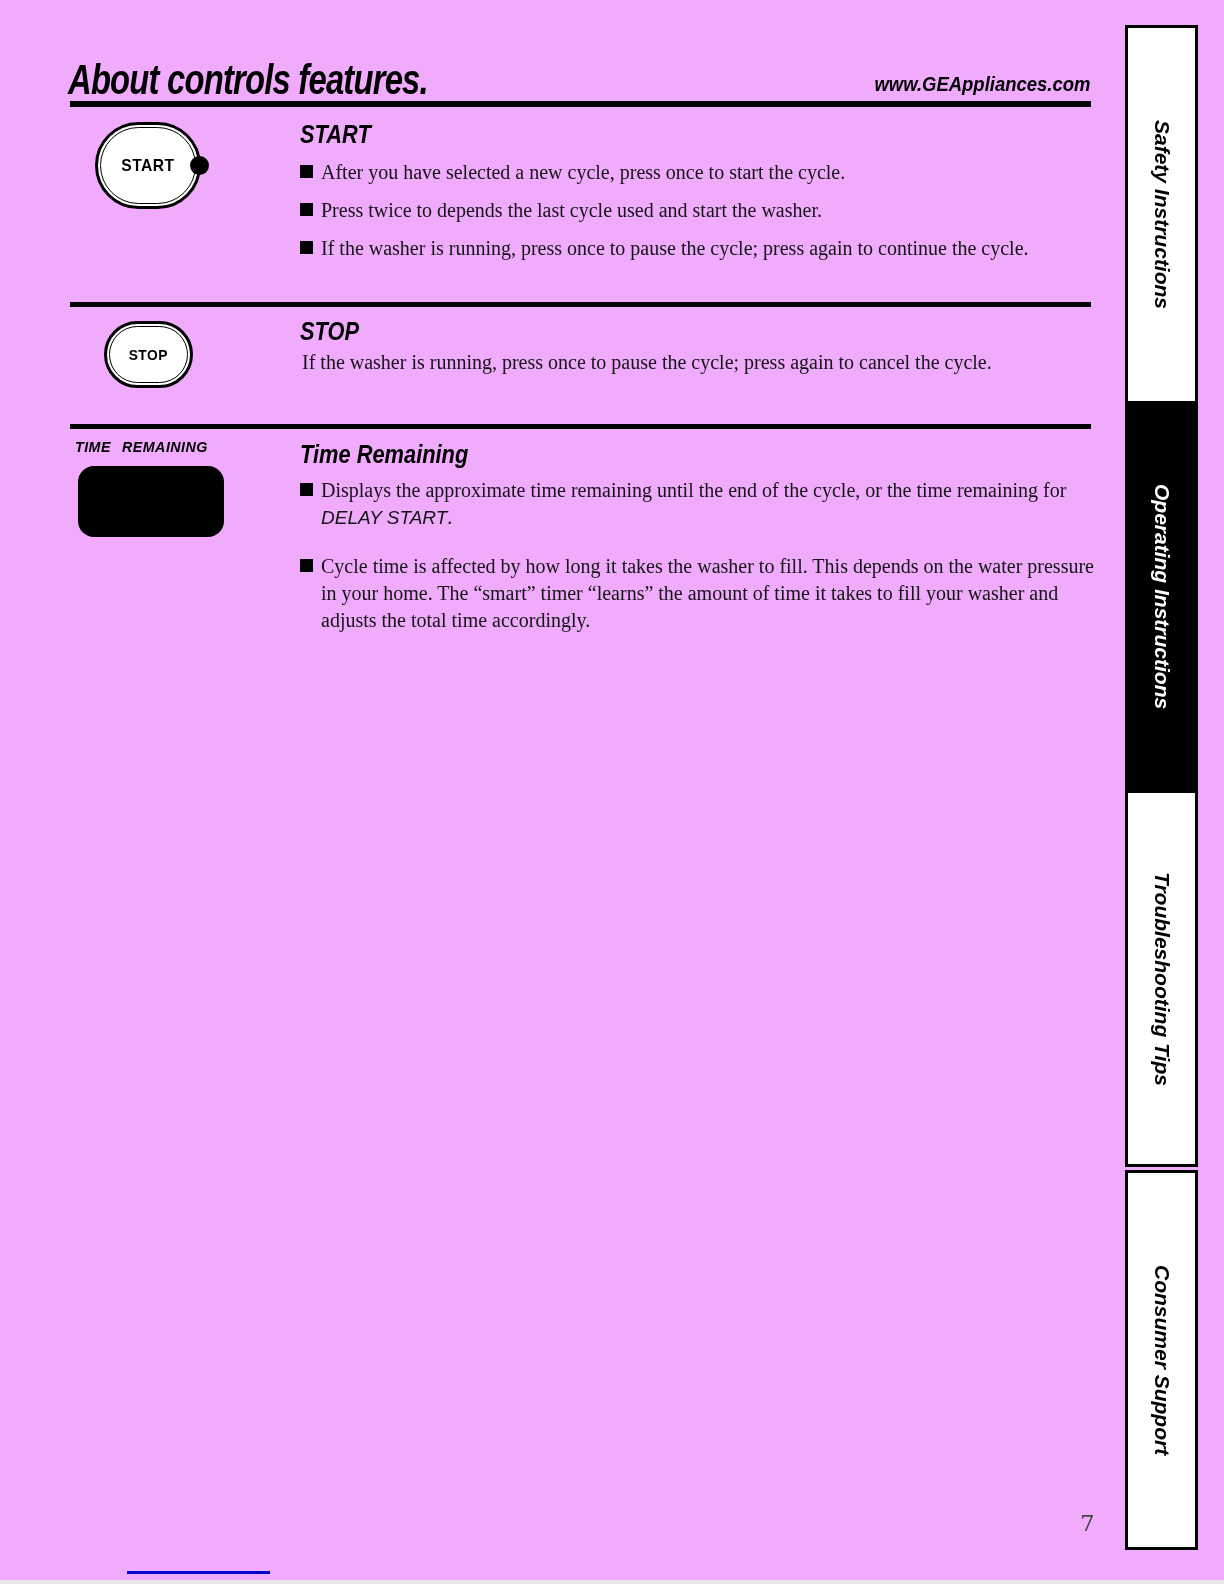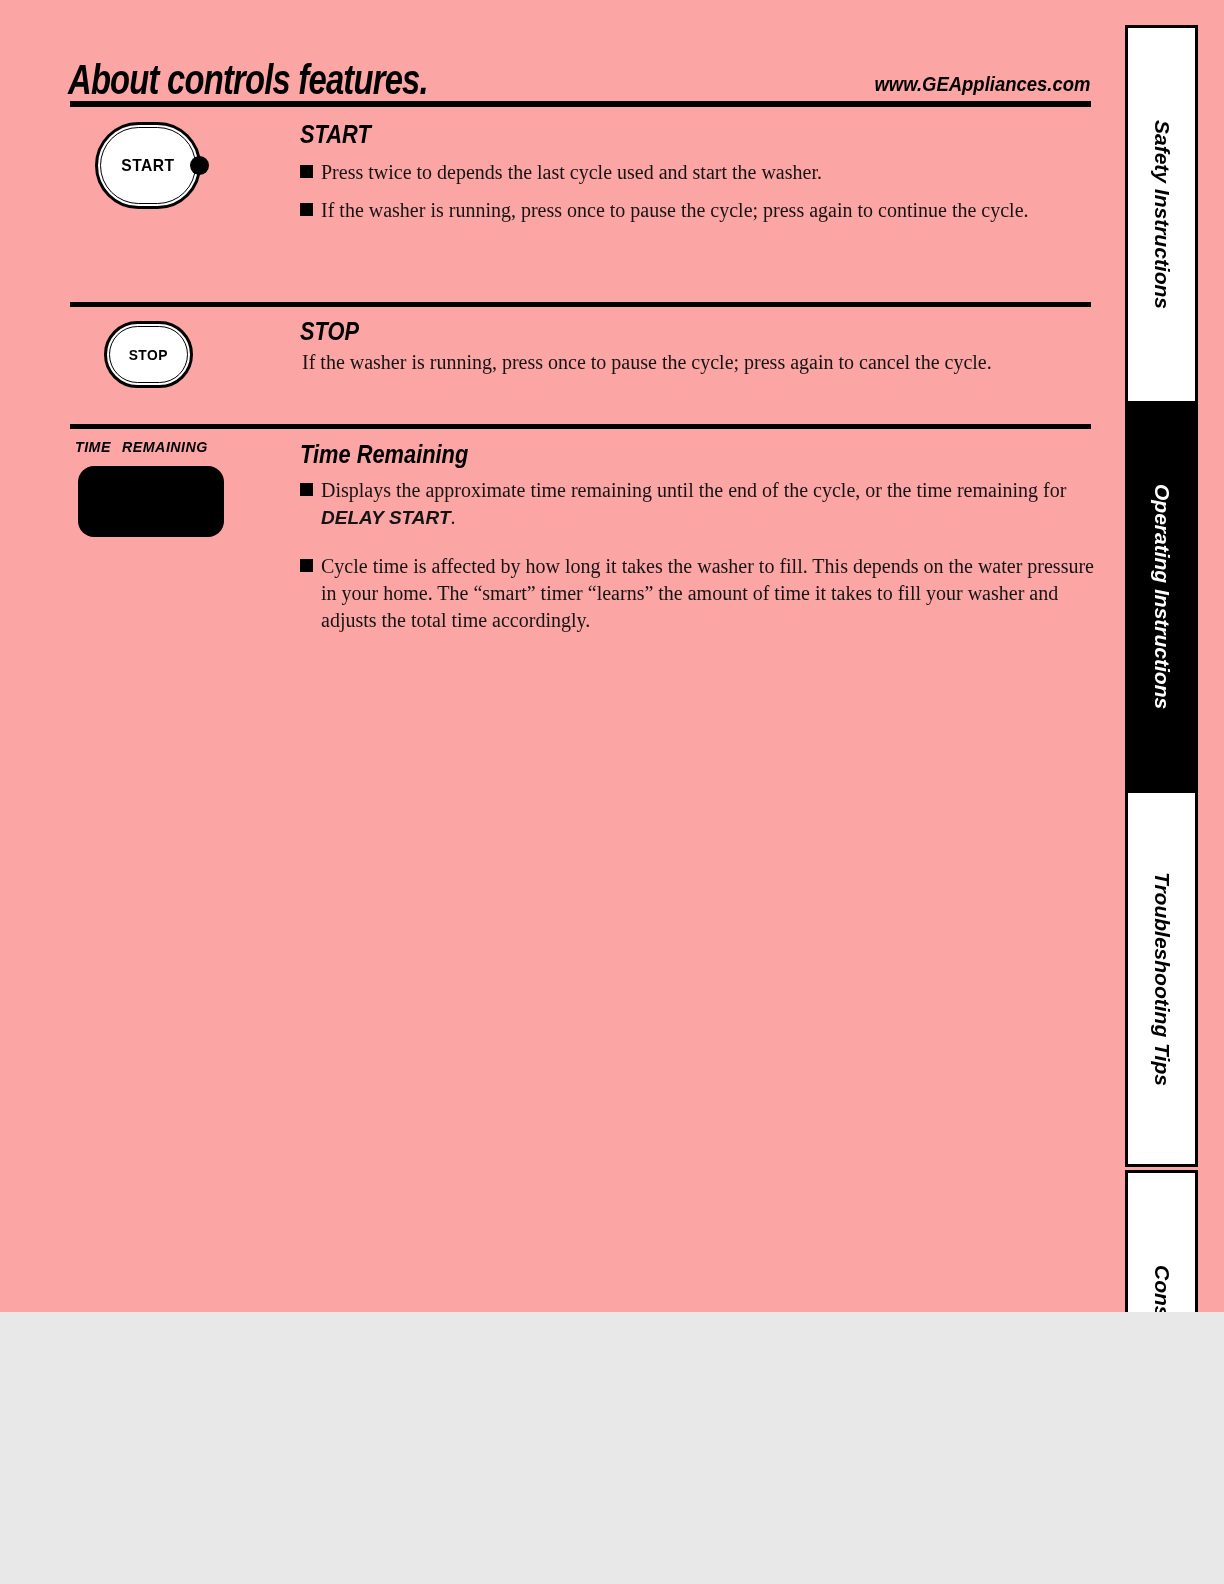--- a/index.html
+++ b/index.html
@@ -1,17 +1,17 @@
 <!DOCTYPE html>
 <html><head>
 <meta charset="utf-8">
 <style>
   html,body{margin:0;padding:0;background:#e8e8e8;}
   .page{
-    position:relative;width:1224px;height:1312px;background:#fca5a5;
+    position:relative;width:1224px;height:1580px;background:#f0abfc;
     overflow:hidden;font-family:"Liberation Serif",serif;color:#111;
   }
   
   .title{
     position:absolute;left:68px;top:56px;
     font-family:"Liberation Sans",sans-serif;font-weight:bold;font-style:italic;
     font-size:42px;letter-spacing:-1px;white-space:nowrap;
     transform:scaleX(0.78);transform-origin:0 0;color:#000;
   }
   .site-url{
@@ -59,21 +59,21 @@
   .bullet-list{position:absolute;left:300px;}
   .bl-start{top:159px;width:800px;}
   .bl-time{top:477px;width:800px;}
   .bullet{display:flex;margin-bottom:11px;}
   .bl-time .bullet{margin-bottom:22px;}
   .bullet .sq{
     flex:none;width:13px;height:13px;background:#000;margin:6px 8px 0 0;
   }
   .stop-body{position:absolute;left:302px;top:349px;width:800px;}
   .bold-inline{
-    font-family:"Liberation Sans",sans-serif;font-weight:bold;font-style:italic;
+    font-family:"Liberation Sans",sans-serif;font-weight:normal;font-style:italic;
     font-size:19px;letter-spacing:0px;
   }
 
   
   .tr-label{
     position:absolute;left:75px;top:438px;
     font-family:"Liberation Sans",sans-serif;font-weight:bold;font-style:italic;
     font-size:15px;letter-spacing:0.5px;word-spacing:7px;white-space:nowrap;
     transform:scaleX(0.95);transform-origin:0 0;color:#000;
   }
@@ -120,20 +120,24 @@
     <div class="inner">
       <span class="btn-label">START</span>
     </div>
   </div>
   <div class="start-dot"></div>
 
   <div class="sec-heading h-start">START</div>
   <div class="bullet-list bl-start">
     <div class="bullet">
       <span class="sq"></span>
+      <span class="body-text">After you have selected a new cycle, press once to start the cycle.</span>
+    </div>
+    <div class="bullet">
+      <span class="sq"></span>
       <span class="body-text">Press twice to depends the last cycle used and start the washer.</span>
     </div>
     <div class="bullet">
       <span class="sq"></span>
       <span class="body-text">If the washer is running, press once to pause the cycle; press again to continue the cycle.</span>
     </div>
   </div>
 
   <div class="rule rule-2"></div>
 

